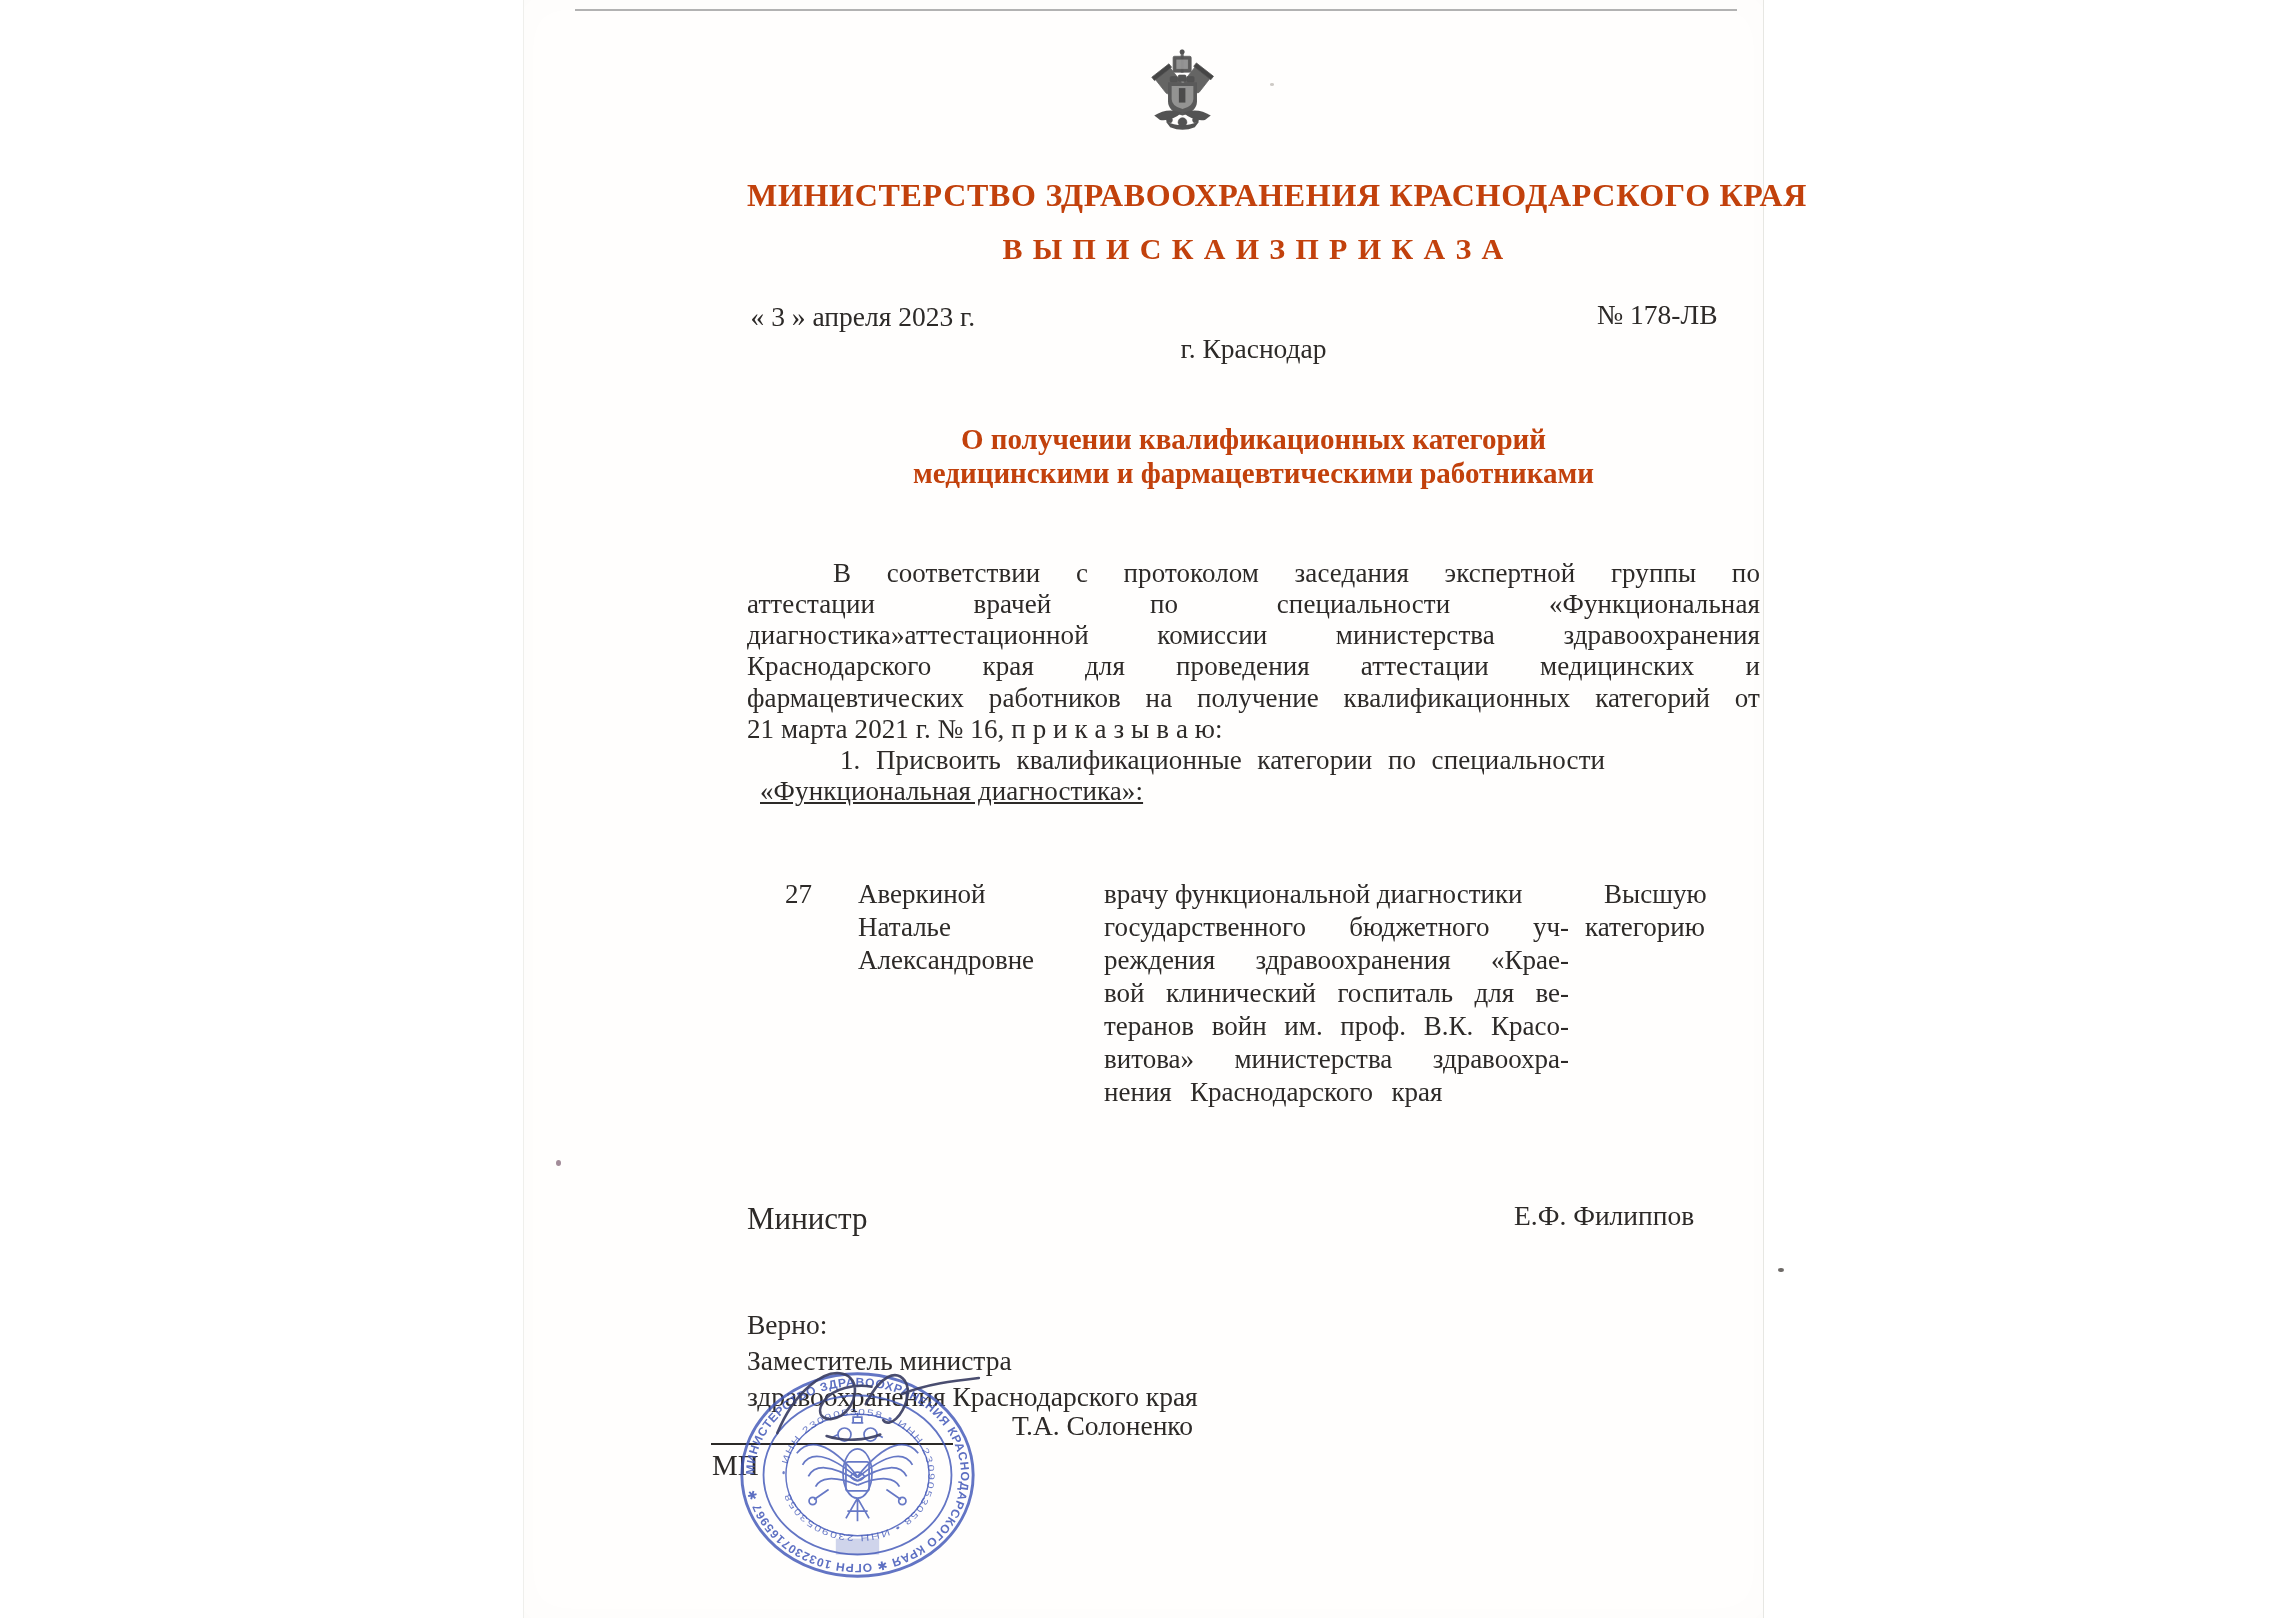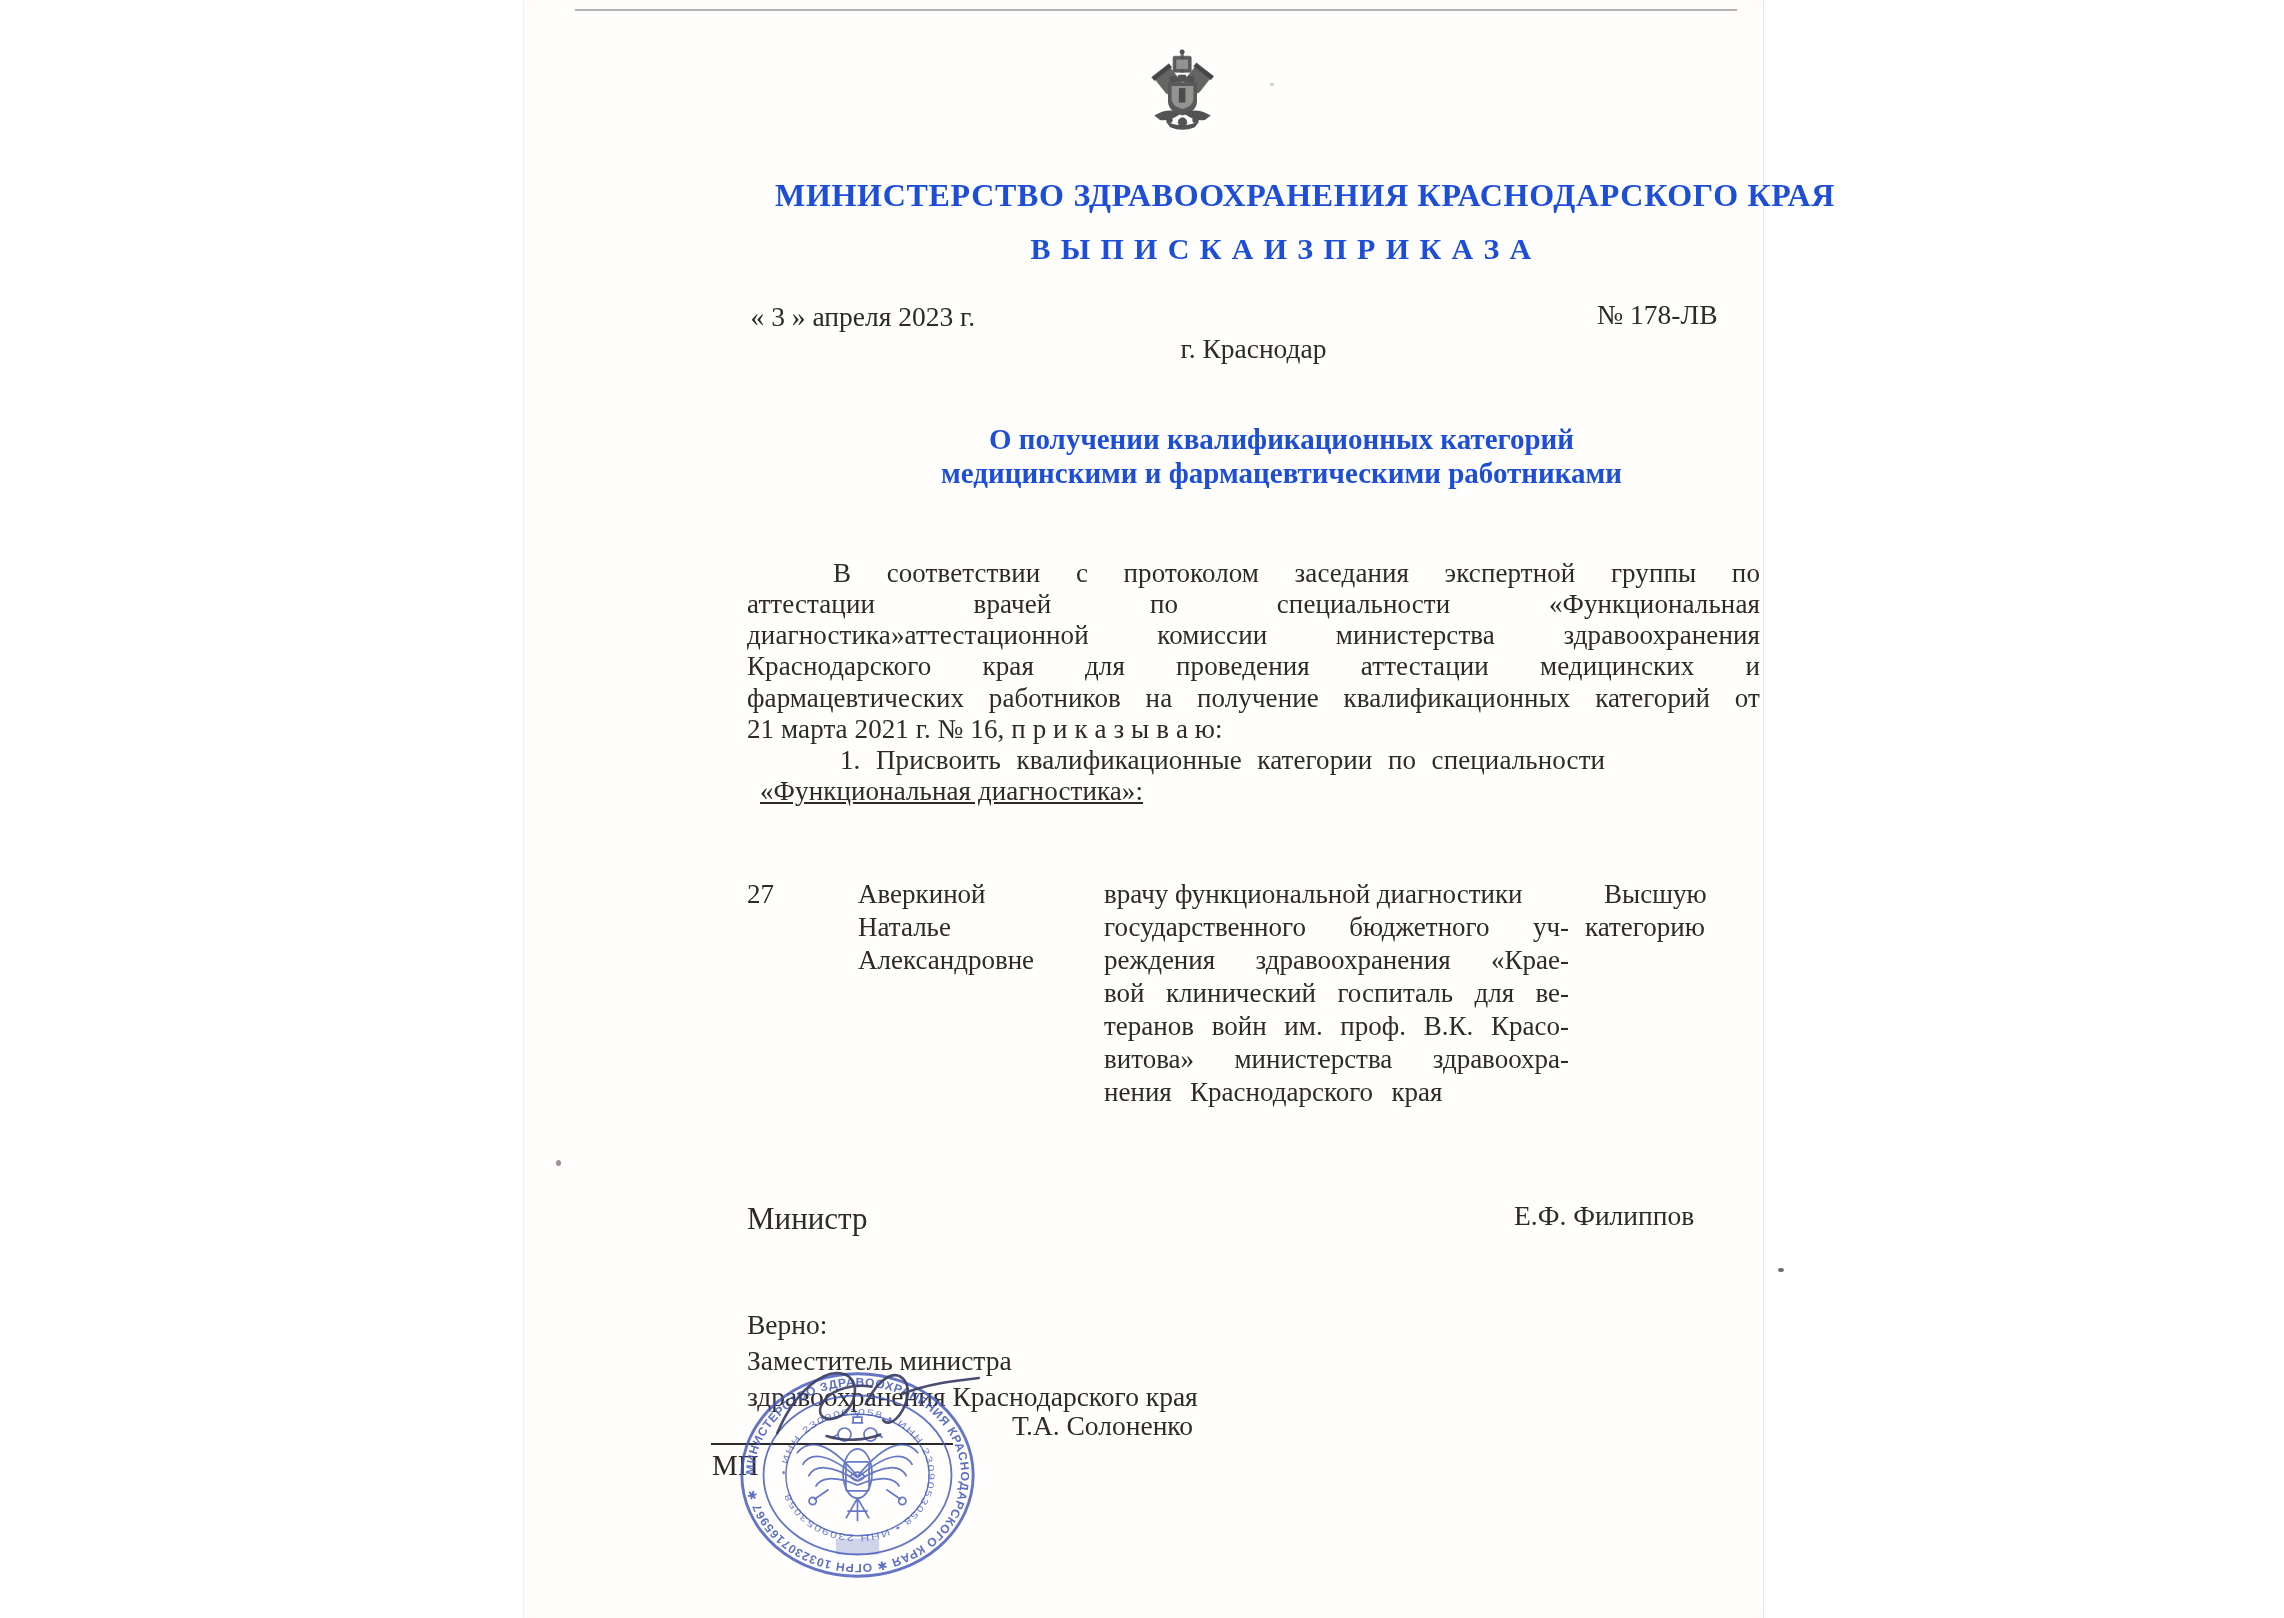--- a/index.html
+++ b/index.html
@@ -19,21 +19,21 @@
   }
   .scanline-top{
     position:absolute;left:574px;top:9.4px;width:1162px;height:1.4px;
     background:#9f9f9f;opacity:.8;
   }
   .speck{position:absolute;border-radius:50%;}
   .col{
     position:absolute;left:223px;width:1013px;
   }
   .center{text-align:center;}
-  .bold{font-weight:bold;color:#1d4ed8;margin-left:28px;}
+  .bold{font-weight:bold;color:#c2410c;}
   .line{position:absolute;left:0;width:1013px;white-space:nowrap;}
   .jline{
     position:absolute;left:0;width:1013px;
     text-align:justify;text-align-last:justify;white-space:normal;
   }
   .body-text{font-size:27px;line-height:31px;letter-spacing:0.1px;}
   .tbl-line{display:block;height:33px;line-height:33px;font-size:27px;white-space:nowrap;}
   .tbl-jline{display:block;height:33px;line-height:33px;font-size:27px;text-align:justify;text-align-last:justify;white-space:normal;}
   .stamp-wrap{position:absolute;left:212px;top:1368px;width:243px;height:214px;}
   .sig-wrap{position:absolute;left:233px;top:1349px;width:261px;height:116px;}
@@ -106,21 +106,21 @@
     <div class="jline body-text" style="top:558px;text-indent:86px;">В соответствии с протоколом заседания экспертной группы по</div>
     <div class="jline body-text" style="top:589px;">аттестации врачей по специальности «Функциональная</div>
     <div class="jline body-text" style="top:620px;">диагностика»аттестационной комиссии министерства здравоохранения</div>
     <div class="jline body-text" style="top:651px;">Краснодарского края для проведения аттестации медицинских и</div>
     <div class="jline body-text" style="top:683px;">фармацевтических работников на получение квалификационных  категорий  от</div>
     <div class="line body-text" style="top:714px;">21 марта  2021 г.  №  16,  п р и к а з ы в а ю:</div>
     <div class="line body-text" style="top:745px;text-indent:93px;word-spacing:8.7px;">1. Присвоить  квалификационные  категории  по специальности</div>
     <div class="line body-text" style="top:776px;text-indent:13px;text-decoration:underline;">«Функциональная диагностика»:</div>
 
     <div style="position:absolute;top:878px;left:0;width:1013px;">
-      <div style="position:absolute;left:0;top:0;width:65px;">
+      <div style="position:absolute;left:0;top:0;width:65px;text-align:right;">
         <span class="tbl-line">27</span>
       </div>
       <div style="position:absolute;left:71px;top:0;width:275px;margin-left:40px;">
         <span class="tbl-line">Аверкиной</span>
         <span class="tbl-line">Наталье</span>
         <span class="tbl-line">Александровне</span>
       </div>
       <div style="position:absolute;left:357px;top:0;width:465px;">
         <span class="tbl-line">врачу функциональной диагностики</span>
         <span class="tbl-jline">государственного бюджетного уч-</span>

